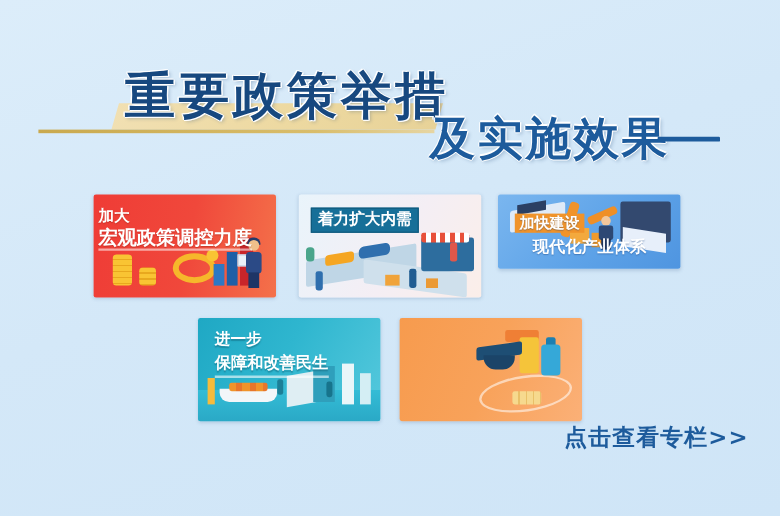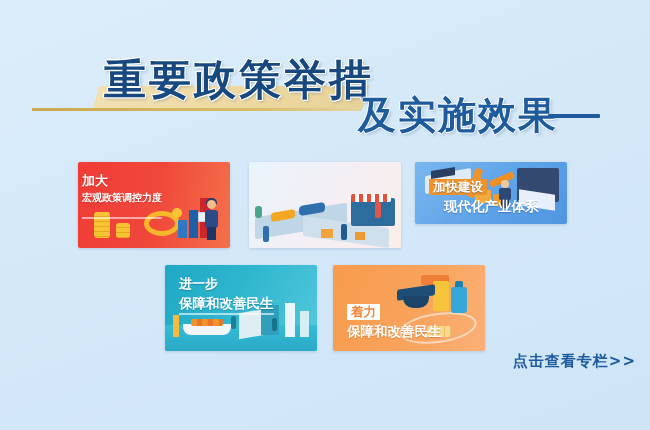--- a/index.html
+++ b/index.html
@@ -55,22 +55,22 @@
   .card .cap{position:absolute;z-index:4;white-space:nowrap;
         font-family:"DejaVu Sans","Liberation Sans",sans-serif;font-weight:700;}
   .cap .l1{display:block;}
   .cap .l2{display:block;margin-top:2px;}
 
   
   #card1{left:78px;top:162px;width:152px;height:86px;
     background:linear-gradient(100deg,#ef3c36 0%,#f0483b 52%,#f4714a 100%);}
   #card1 .cap{left:4px;top:11px;color:#fff;font-size:13px;line-height:15px;
     text-shadow:0 1px 1px rgba(120,20,10,.35);}
-  #card1 .cap .l2{font-size:10px;border-bottom:2px solid rgba(255,255,255,.55);
-    padding-bottom:12px;display:inline-block;}
+  #card1 .cap .l2{font-size:16px;border-bottom:2px solid rgba(255,255,255,.55);
+    padding-bottom:2px;display:inline-block;}
   
   .c1-coinstack{position:absolute;left:16px;bottom:10px;width:16px;height:26px;
     background:repeating-linear-gradient(180deg,#f9c433 0 4px,#e8a81e 4px 5px);
     border-radius:3px;}
   .c1-coinstack2{position:absolute;left:38px;bottom:10px;width:14px;height:15px;
     background:repeating-linear-gradient(180deg,#f9c433 0 4px,#e8a81e 4px 5px);
     border-radius:3px;}
   .c1-ring{position:absolute;left:66px;bottom:12px;width:26px;height:15px;
     border:5px solid #f6b72b;border-radius:50%;}
   .c1-b1{position:absolute;left:100px;bottom:10px;width:9px;height:18px;background:#2e78c4;}
@@ -172,22 +172,22 @@
   .c5-bookO{position:absolute;left:88px;top:10px;width:28px;height:10px;background:#ef7f35;border-radius:2px;}
   .c5-bottle{position:absolute;right:18px;top:22px;width:16px;height:26px;
     background:#35a8d8;border-radius:3px;}
   .c5-bcap{position:absolute;right:22px;top:16px;width:8px;height:8px;background:#1d7fb0;border-radius:2px;}
   .c5-pill{position:absolute;right:34px;bottom:14px;width:24px;height:11px;
     background:repeating-linear-gradient(90deg,#f6d98e 0 5px,#e9c068 5px 6px);border-radius:2px;}
   .c5-swirl{position:absolute;right:8px;bottom:8px;width:74px;height:26px;
     border:2px solid rgba(255,255,255,.55);border-radius:50%;transform:rotate(-8deg);}
 
   
-  .link{position:absolute;right:14px;top:352px;
-    font-size:15px;font-weight:700;color:#1d5b9c;letter-spacing:1px;
+  .link{position:absolute;right:26px;top:352px;
+    font-size:19px;font-weight:700;color:#1d5b9c;letter-spacing:1px;
     font-family:"DejaVu Sans","Liberation Sans",sans-serif;cursor:pointer;}
 </style>
 </head>
 <body>
 
 <div id="stage">
 
   <div class="title-zone">
     <div class="gold-band"></div>
     <div class="gold-rule"></div>
@@ -223,20 +223,23 @@
     <div class="c2-car"></div>
     <div class="c2-car2"></div>
     <div class="c2-shop"></div>
     <div class="c2-awn"></div>
     <div class="c2-box1"></div>
     <div class="c2-box2"></div>
     <div class="c2-p1"></div>
     <div class="c2-p2"></div>
     <div class="c2-p3"></div>
     <div class="c2-tree"></div>
+    <div class="cap">
+      <span class="l1">着力扩大内需</span>
+    </div>
   </div>
 
   <div class="card" id="card3">
     <div class="c3-mach1"></div>
     <div class="c3-mach1b"></div>
     <div class="c3-arm"></div>
     <div class="c3-arm2"></div>
     <div class="c3-box1"></div>
     <div class="c3-box2"></div>
     <div class="c3-mach2"></div>
@@ -271,21 +274,17 @@
 
   <div class="card" id="card5">
     <div class="c5-swirl"></div>
     <div class="c5-bookO"></div>
     <div class="c5-bookY"></div>
     <div class="c5-cap"></div>
     <div class="c5-capb"></div>
     <div class="c5-bcap"></div>
     <div class="c5-bottle"></div>
     <div class="c5-pill"></div>
-    <div class="cap">
-      <span class="l1">着力</span>
-      <span class="l2">保障和改善民生</span>
-    </div>
   </div>
 
   <div class="link">点击查看专栏&gt;&gt;</div>
 
 </div>
 
 </body></html>

